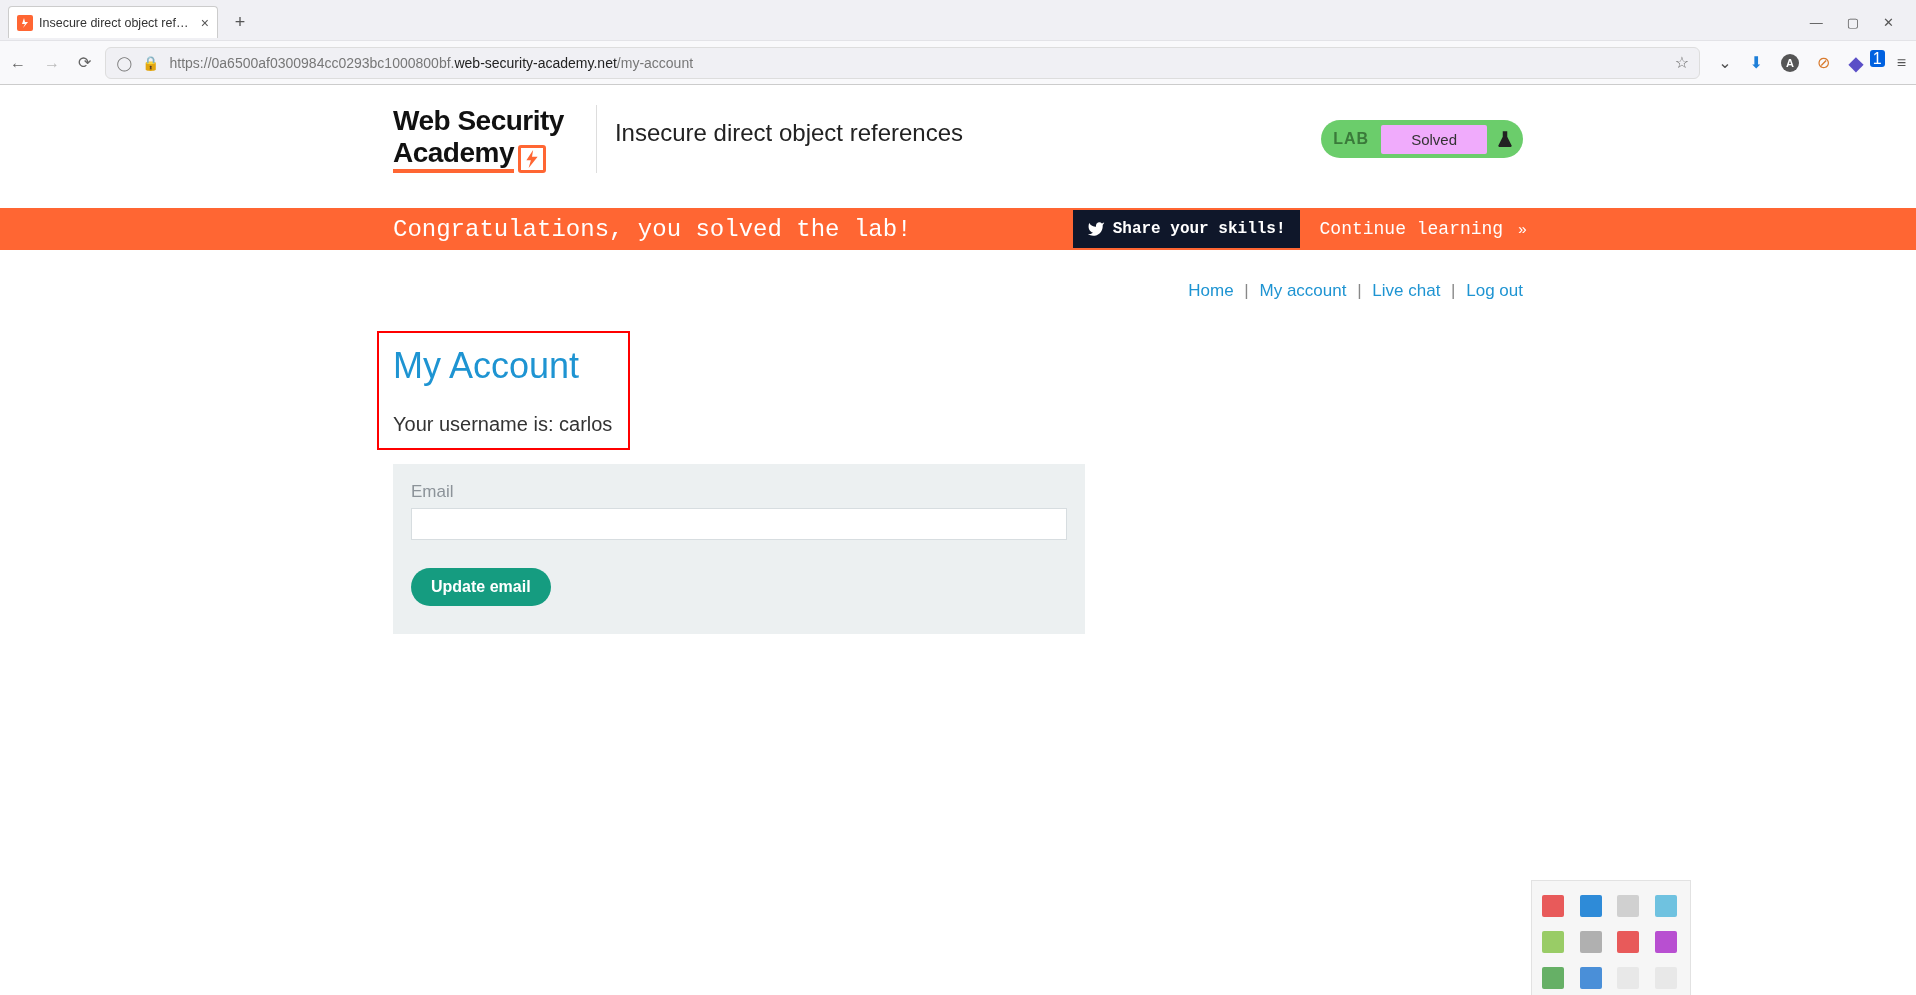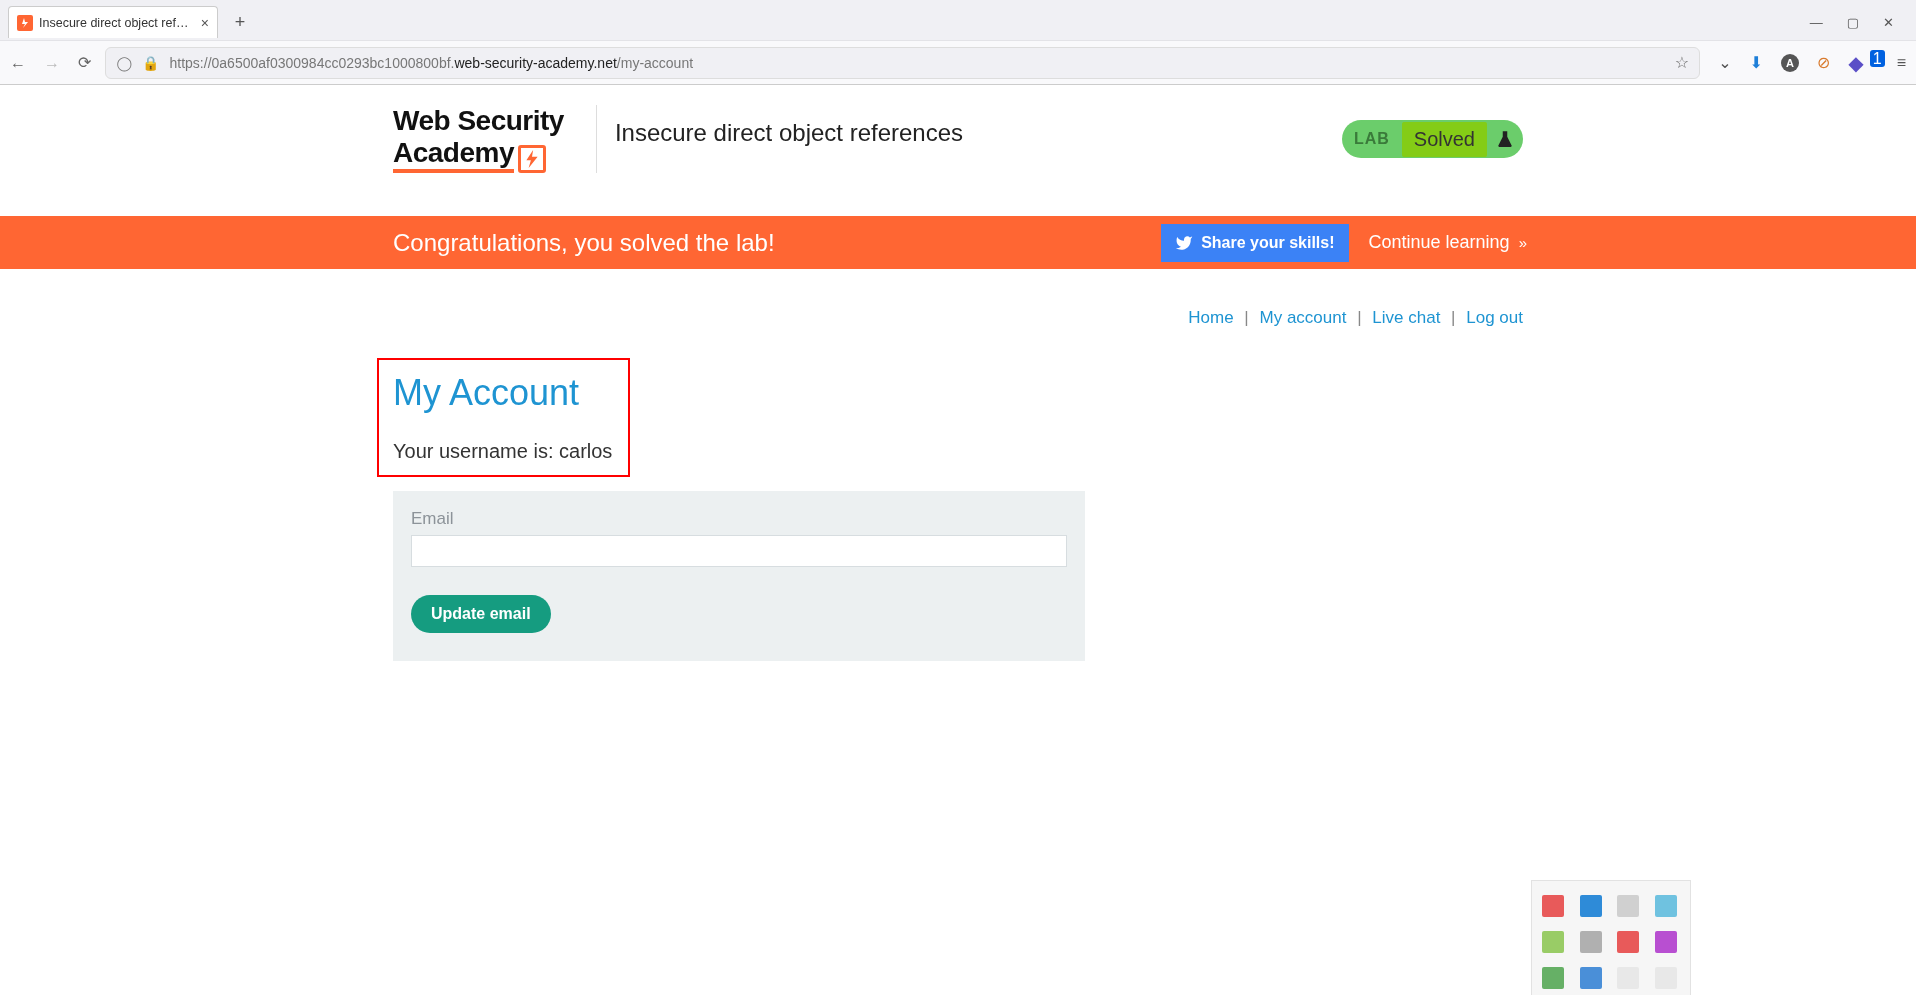--- a/index.html
+++ b/index.html
@@ -40,28 +40,28 @@
   .logo-bolt { border:3px solid #ff6633; width:28px; height:28px; margin-left:4px; display:flex; align-items:center; justify-content:center; border-radius:3px;}
   .logo-bolt svg { width:14px; height:18px; fill:#ff6633; }
 
   .lab-meta { flex:1; }
   .lab-title { font-size:24px; color:#222; font-weight:400; margin-bottom:12px; }
   .back-link { font-size:16px; color:#999; cursor:pointer; }
   .back-link .chev { margin-left:4px; letter-spacing:-4px; font-size:14px;}
 
   .status-pill { display:flex; align-items:center; background:#6bcd6b; border-radius:22px; overflow:hidden; height:38px; }
   .pill-lab { color:#3a7a3a; font-weight:bold; padding:0 12px; font-size:16px; letter-spacing:1px; }
-  .pill-status { background:#84cc16; padding:6px 12px; font-size:20px; color:#333; margin:3px 0; border-radius:2px; }
+  .pill-status { background:#f0abfc; padding:6px 30px; font-size:15px; color:#333; margin:3px 0; border-radius:2px; }
   .pill-icon { width:36px; display:flex; align-items:center; justify-content:center; }
   .pill-icon svg { width:18px; height:18px; fill:#222; }
 
   .congrats-bar { background:#ff6633; color:#fff; }
-  .congrats-inner { max-width:1130px; margin:13px auto; display:flex; align-items:center; height:53px; }
+  .congrats-inner { max-width:1130px; margin:5px auto; display:flex; align-items:center; height:42px;font-family:Liberation Mono, monospace; }
   .congrats-msg { font-size:24px; flex:1; }
-  .share-btn { background:#3b82f6; color:#fff; padding:10px 14px; font-size:16px; font-weight:bold; display:flex; align-items:center; gap:8px; cursor:pointer; }
+  .share-btn { background:#0f172a; color:#fff; padding:10px 14px; font-size:16px; font-weight:bold; display:flex; align-items:center; gap:8px; cursor:pointer; }
   .share-btn svg { width:18px; height:18px; fill:#fff; }
   .continue-link { color:#fff; margin-left:20px; font-size:18px; cursor:pointer; }
   .continue-link .chev { margin-left:4px; letter-spacing:-4px; font-size:15px;}
 
   .content-wrap { max-width:1130px; margin:0 auto; padding-top:26px; }
   .top-nav { text-align:right; font-size:17px; margin-bottom:30px; }
   .top-nav a { color:#1e94d2; text-decoration:none; cursor:pointer; }
   .top-nav .sep { color:#888; margin:0 6px; }
 
   .account-box { border:2px solid #ff0000; padding:12px 16px 12px 14px; display:inline-block; margin-bottom:10px; margin-left:-16px;}

